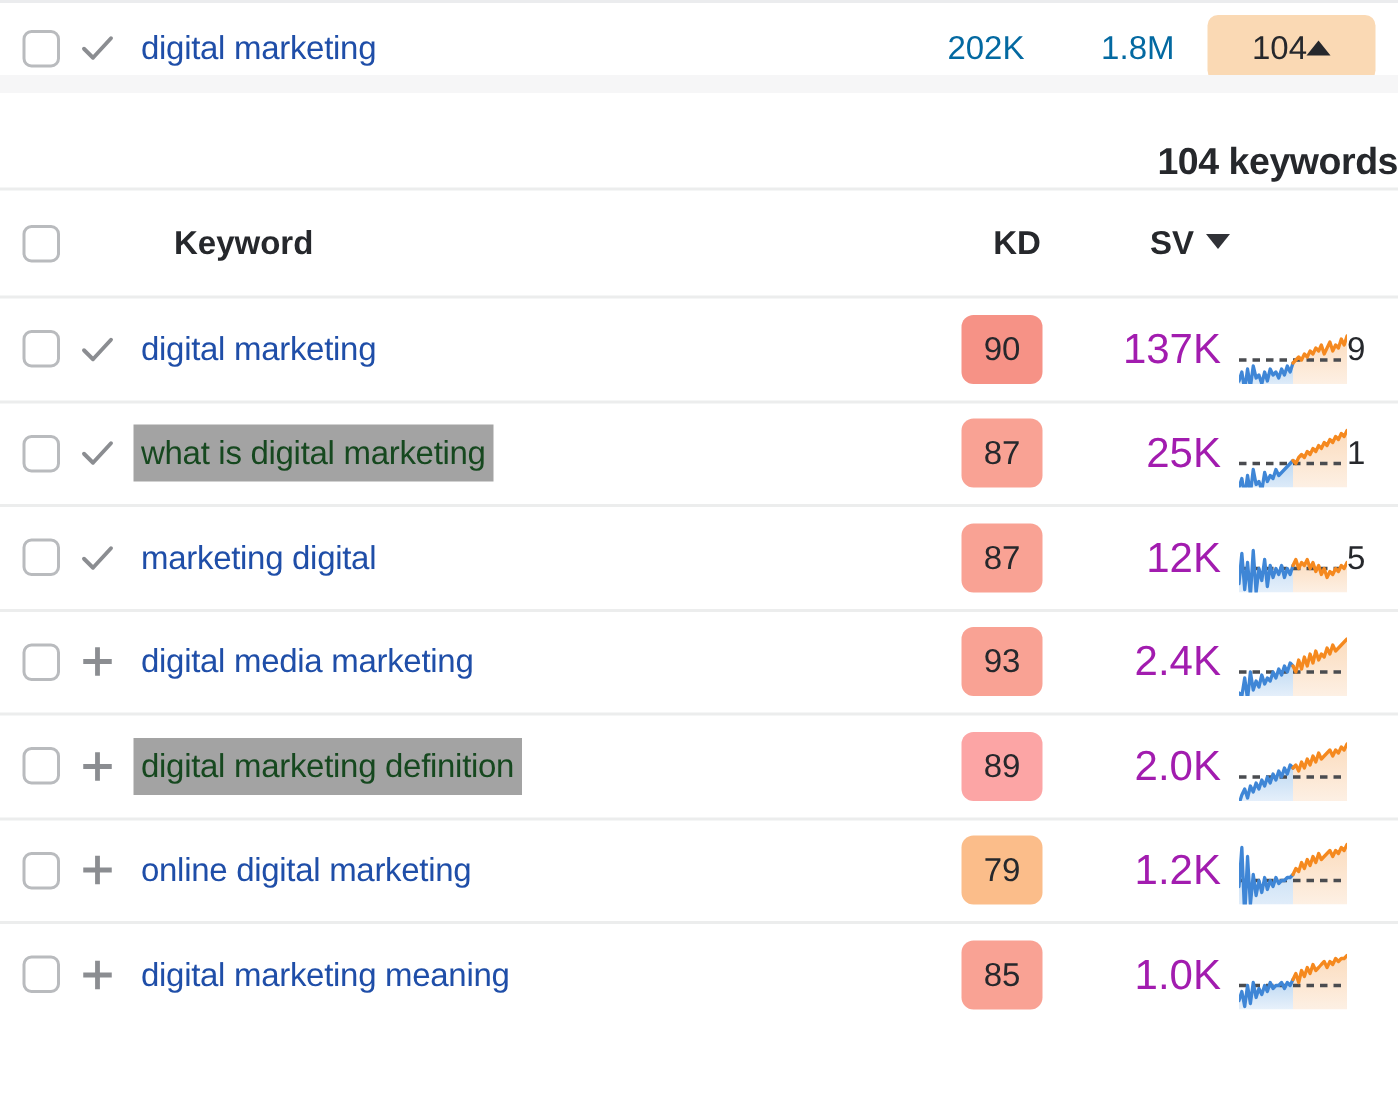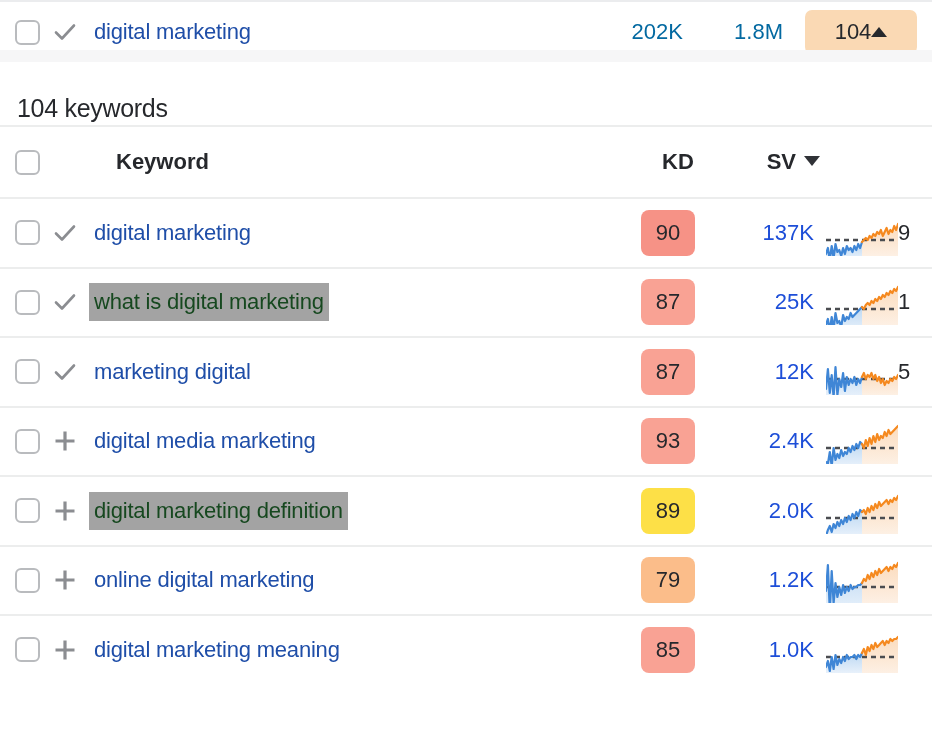--- a/index.html
+++ b/index.html
@@ -111,41 +111,42 @@
     display: inline-block;
     margin-left: 8px;
     vertical-align: 3px;
   }
 
   
   .section-title {
     padding: 32px 0 0 17px;
     height: 63px;
     font-size: 25px;
-    font-weight: normal;
+    font-weight: bold;
     color: #26282c;
     letter-spacing: -0.3px;
+    text-align: right;
   }
 
   
   .thead, .trow {
     display: flex;
     align-items: center;
     border-top: 2px solid #eceded;
     position: relative;
   }
   .thead { height: 72px; }
   .trow  { height: 69.5px; }
 
   .c-check { width: 52px; padding-left: 15px; flex: 0 0 auto; }
   .c-act   { width: 42px; flex: 0 0 auto; display: flex; align-items: center; }
   .c-kw    { flex: 1 1 auto; min-width: 0; padding-left: 0; }
   .c-kd    { width: 100px; flex: 0 0 auto; display: flex; justify-content: center; align-items: center; }
   .c-sv    { width: 104px; flex: 0 0 auto; text-align: right; padding-right: 8px;
-             font-size: 22px; color: #1d4ed8; }
+             font-size: 28px; color: #a21caf; }
   .c-spark { width: 74px; flex: 0 0 auto; padding-left: 4px; }
   .c-tail  { width: 36px; flex: 0 0 auto; overflow: hidden; font-size: 22px;
              color: #26282c; padding-left: 2px; }
 
   .th-label {
     font-size: 22px;
     font-weight: bold;
     color: #26282c;
     margin-left: 20px;
   }
@@ -369,21 +370,21 @@
     </div>
     <div class="c-act">
           <svg class="plusicon" viewBox="0 0 26 26">
       <path d="M13 3.5 V22.5 M3.5 13 H22.5" fill="none" stroke="#8b8d91" stroke-width="3.2" stroke-linecap="butt"></path>
           </svg>
         </div>
     <div class="c-kw">
       <span class="kw-link hl">digital marketing definition</span>
     </div>
     <div class="c-kd">
-      <div class="kd-badge" style="background:#fde047">89</div>
+      <div class="kd-badge" style="background:#fca5a5">89</div>
     </div>
     <div class="c-sv">2.0K</div>
     <div class="c-spark">
   <svg class="spark" width="72" height="46" viewBox="0 0 72 46">
     <defs>
       <linearGradient id="gb4" x1="0" y1="0" x2="0" y2="1">
         <stop offset="0%" stop-color="#bcd8f2"></stop>
                 <stop offset="100%" stop-color="#e8f1fb"></stop>
       </linearGradient>
       <linearGradient id="go4" x1="0" y1="0" x2="0" y2="1">

